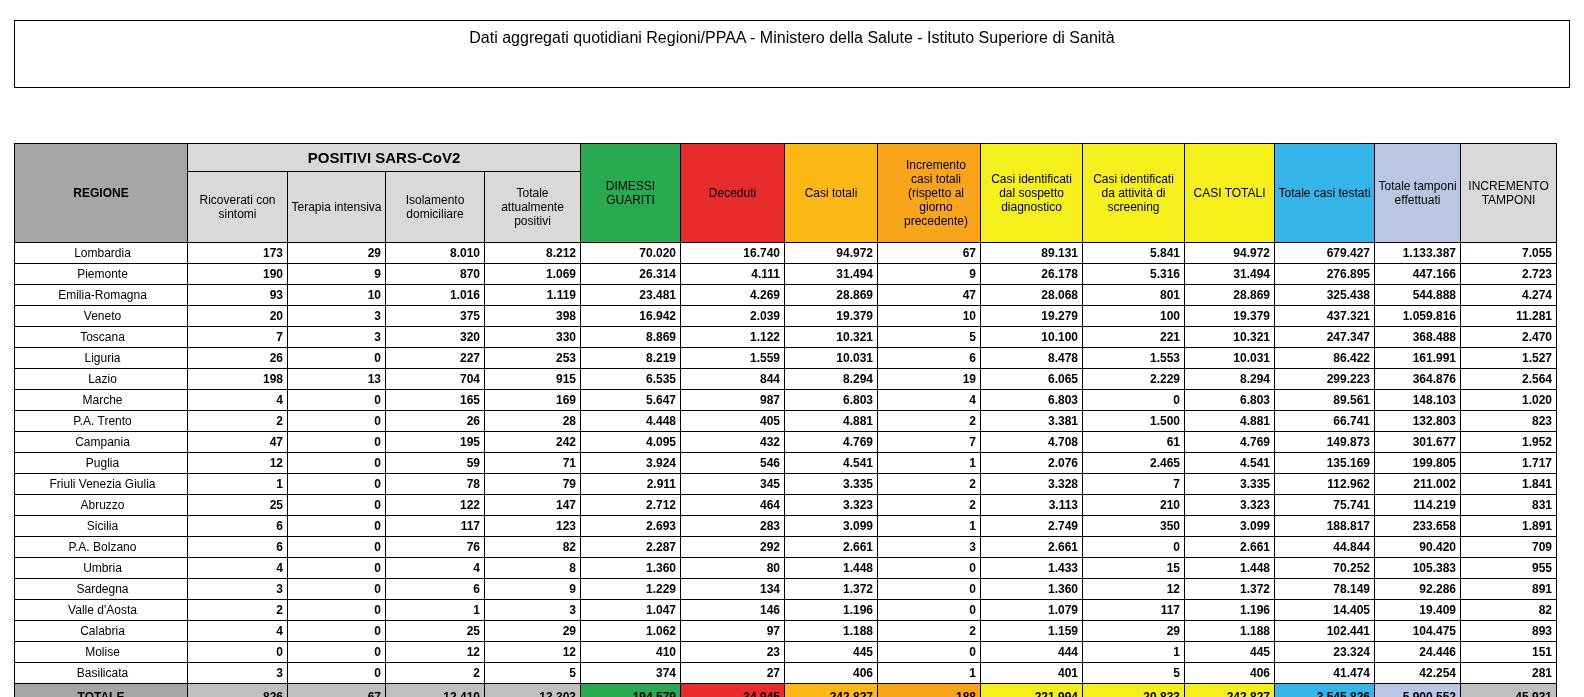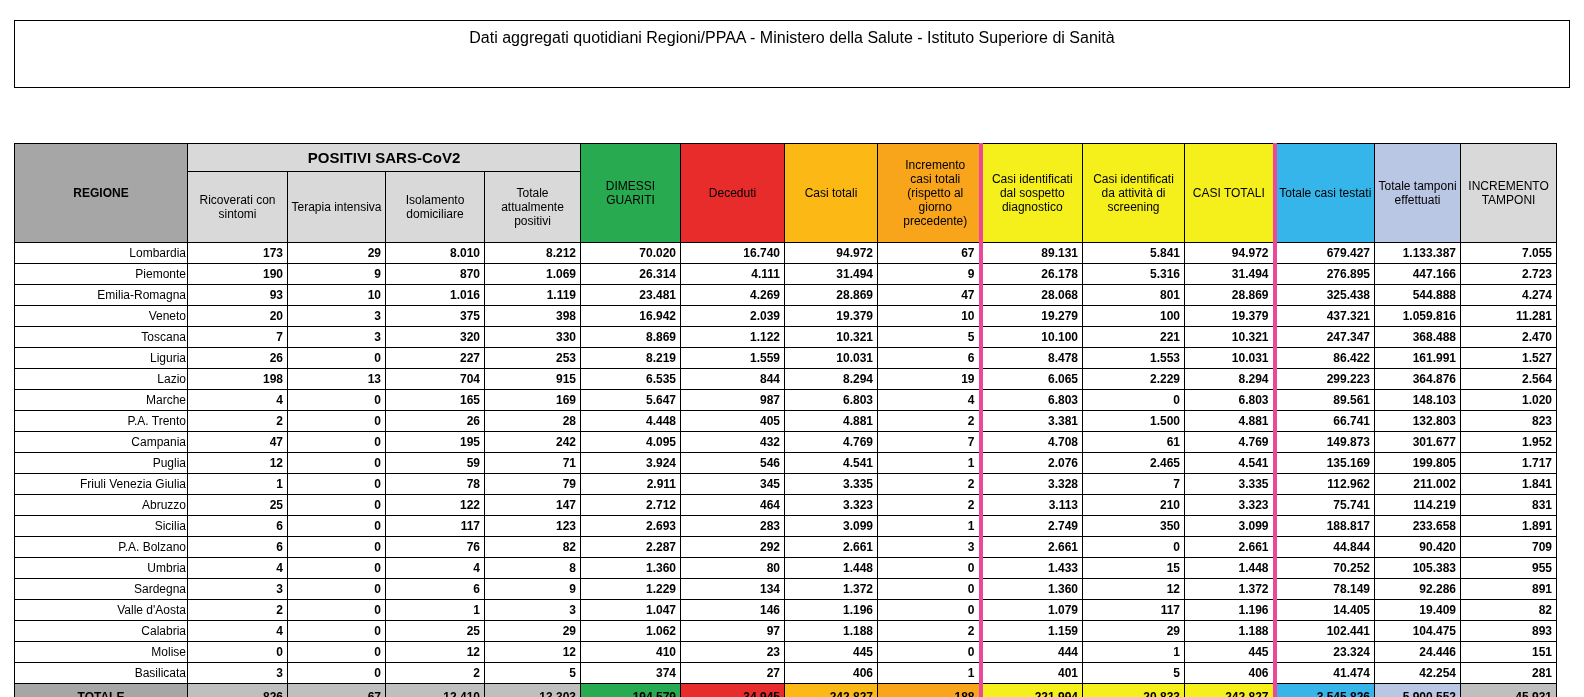--- a/index.html
+++ b/index.html
@@ -20,25 +20,25 @@
   .h-red{background:#e82b2b;}
   .h-amber{background:#fcb814;}
   .h-orange{background:#f9a51b;padding-left:16px;}
   .h-yellow{background:#f5ef1c;}
   .h-cyan{background:#35b5e9;}
   .h-peri{background:#b9c6e4;}
   .h-lgray{background:#d9d9d9;}
   .t-gray{background:#bfbfbf;}
   .t-label{background:#a6a6a6;text-align:center;font-weight:bold;}
   tbody td{height:18px;font-size:12px;background:#fff;}
-  td.region{text-align:right;padding-left:4px;font-weight:normal;}
+  td.region{text-align:center;padding-left:4px;font-weight:normal;}
   td.num{text-align:right;padding-right:4px;font-weight:bold;}
   tfoot td{height:24px;font-size:12px;font-weight:bold;}
   tfoot td.num{text-align:right;padding-right:4px;}
-  .bL{border-left:4px solid #ec4899;}
+  .bL{border-left:1px solid #ec4899;}
   table{border:1px solid #000;}
 </style>
 </head>
 <body>
 
 <div class="title-box">
   <div class="title-line">Dati aggregati quotidiani Regioni/PPAA - Ministero della Salute - Istituto Superiore di Sanità</div>
 </div>
 
 <table>

